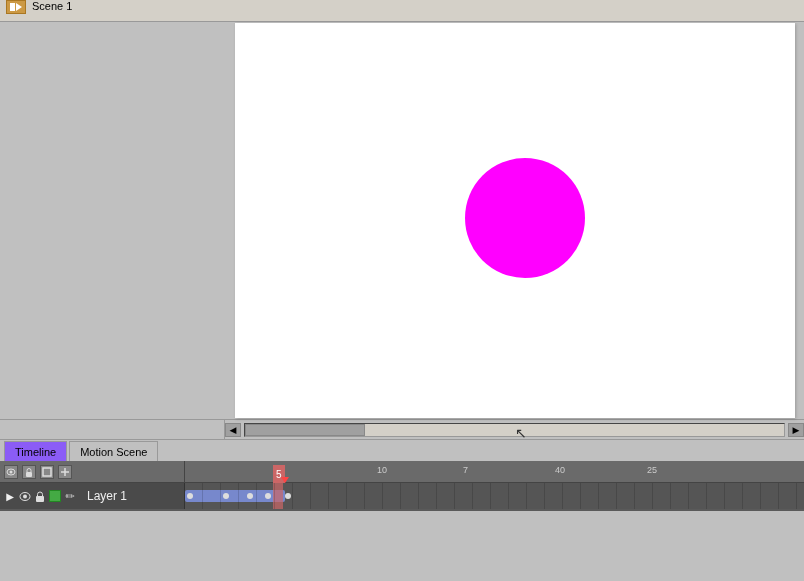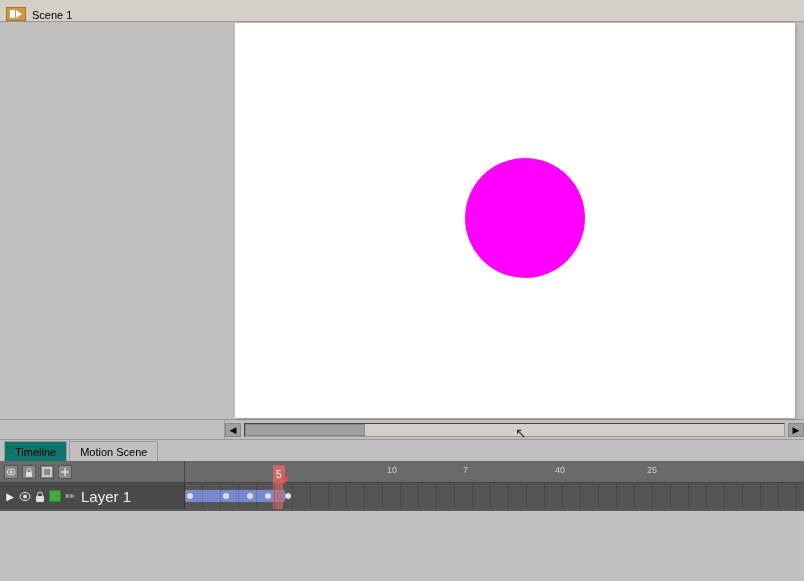--- a/index.html
+++ b/index.html
@@ -12,21 +12,21 @@
       overflow: hidden;
       position: relative;
     }
 
     
     #title-bar {
       height: 22px;
       background: #d4d0c8;
       border-bottom: 1px solid #999;
       display: flex;
-      align-items: flex-end;
+      align-items: flex-start;
       padding: 0 6px;
       gap: 6px;
     }
 
     
     #main-area {
       display: flex;
       height: calc(581px - 22px - 20px - 22px - 50px);
       
     }
@@ -117,21 +117,21 @@
       border-top: 1px solid #999;
       display: flex;
       align-items: flex-end;
       padding-left: 4px;
       gap: 2px;
     }
 
     .tab {
       height: 20px;
       padding: 0 10px;
-      background: #0f766e;
+      background: #8b5cf6;
       border: 1px solid #999;
       border-bottom: none;
       display: flex;
       align-items: center;
       cursor: pointer;
       font-size: 11px;
       color: #000;
     }
 
     .tab.active {
@@ -425,21 +425,21 @@
     </div>
 
     <div id="timeline-ruler" style="position:relative;">
 
       <div id="frame-indicator" style="position:absolute;left:88px;top:1px;display:flex;align-items:flex-end;">
         <div id="frame-indicator-box">5</div>
         <div id="playhead-marker" style="width:0;height:0;border-left:4px solid transparent;border-right:4px solid transparent;border-top:6px solid #ff4444;margin-left:-4px;"></div>
       </div>
 
       <div id="ruler-numbers">
-        <span class="ruler-num" style="left:202px;">10</span>
+        <span class="ruler-num" style="left:192px;">10</span>
         <span class="ruler-num" style="left:278px;">7</span>
         <span class="ruler-num" style="left:370px;">40</span>
         <span class="ruler-num" style="left:462px;">25</span>
       </div>
     </div>
   </div>
 
   <div id="timeline-row">
     <div id="layer-info">
 
@@ -456,21 +456,21 @@
         <svg width="10" height="11" viewBox="0 0 10 11">
             <rect x="1" y="5" width="8" height="6" rx="1" fill="#ddd"></rect>
             <path d="M2.5 5V3.5a2.5 2.5 0 015 0V5" stroke="#ddd" stroke-width="1" fill="none"></path>
           </svg>
       </div>
 
       <div id="layer-color-box"></div>
 
       <div class="layer-icon" style="font-size:11px;color:#ddd;">✏</div>
 
-      <span style="color:#eee;font-size:15px;margin-left:2px;">Layer 1</span>
+      <span style="color:#eee;font-size:12px;margin-left:8px;">Layer 1</span>
     </div>
 
     <div id="frames-area" style="position:relative;">
 
       <div id="tween-bar" style="position:absolute;left:0;top:7px;width:100px;height:12px;background:#7788cc;border-radius:2px;"></div>
 
       <div class="keyframe-dot" style="left:2px;"></div>
       <div class="keyframe-dot" style="left:38px;"></div>
       <div class="keyframe-dot" style="left:62px;"></div>
       <div class="keyframe-dot" style="left:80px;"></div>

